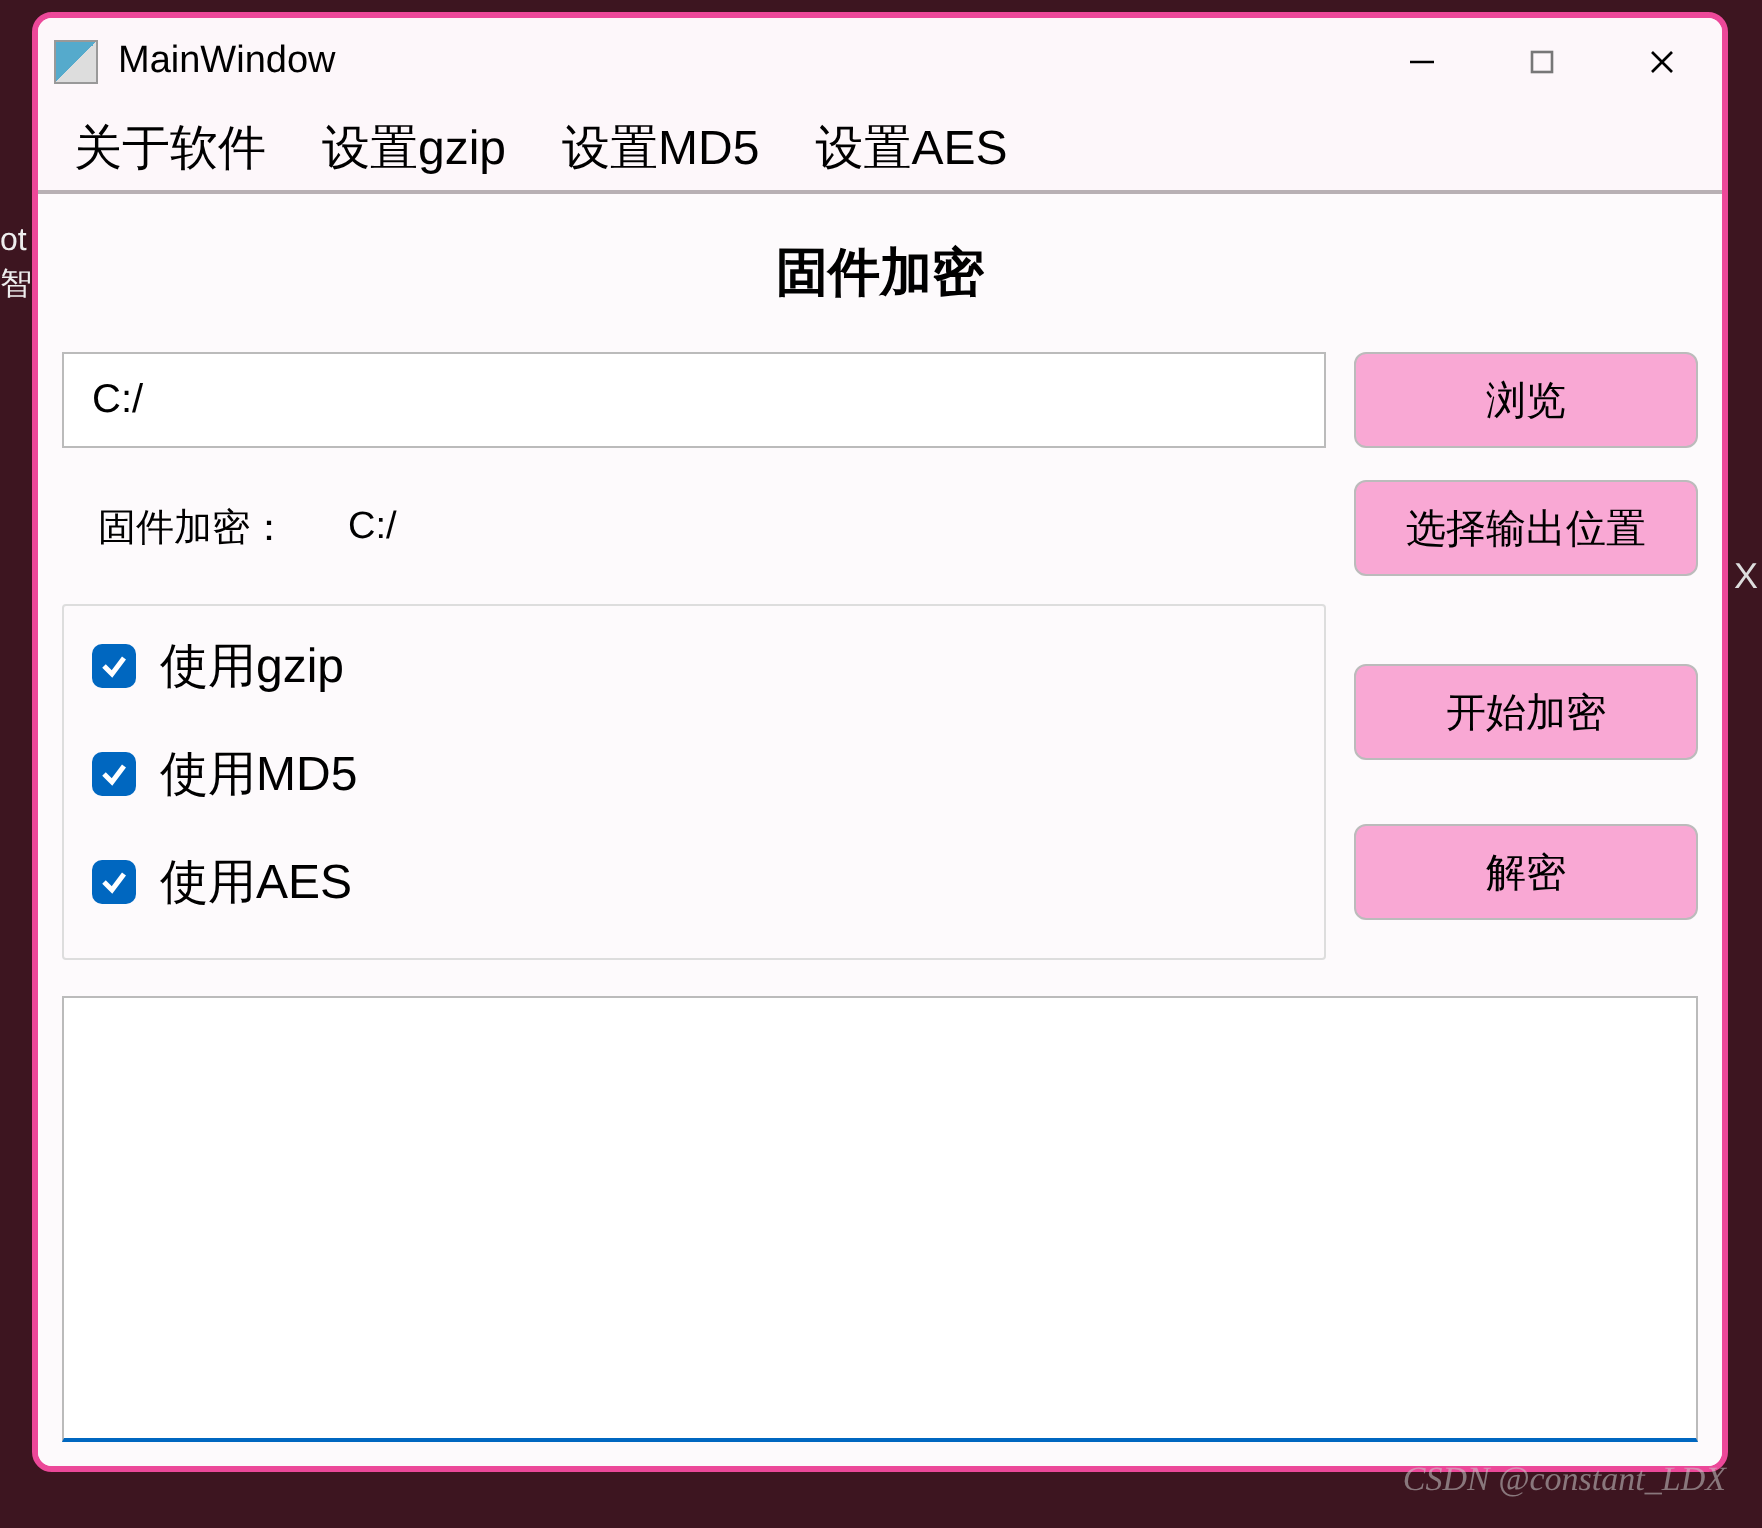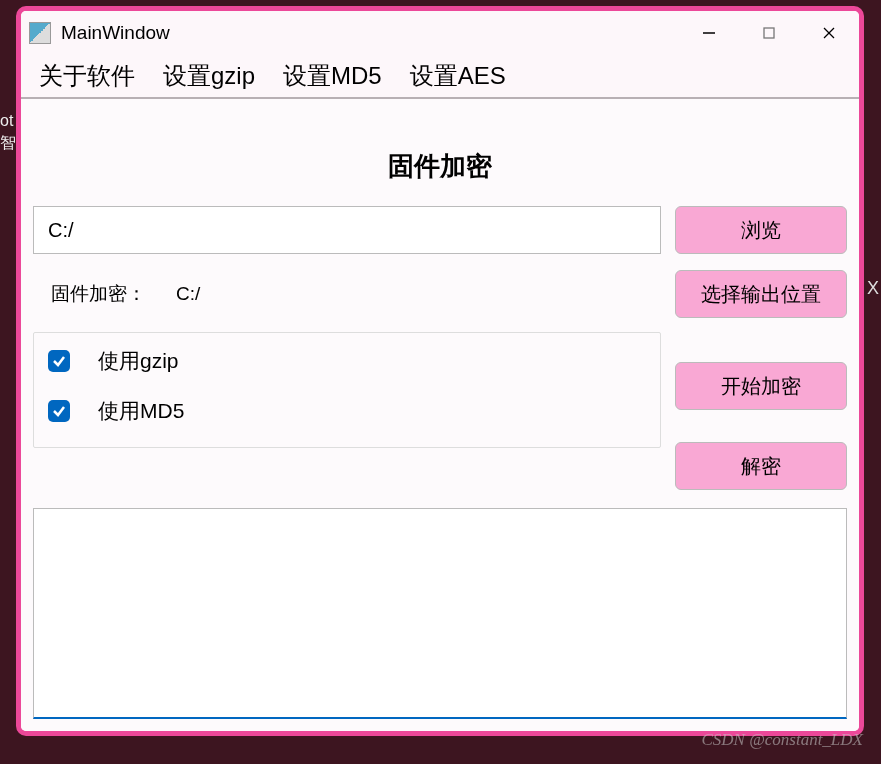--- a/index.html
+++ b/index.html
@@ -23,21 +23,21 @@
       font-size: 16px;
       line-height: 1.4;
     }
     .window {
       position: absolute;
       left: 16px;
       top: 6px;
       width: 848px;
       height: 730px;
       background: #fdf9fb;
-      border: 5px solid #ec4899;
+      border: 3px solid #ec4899;
       border-radius: 10px;
       overflow: hidden;
       display: flex;
       flex-direction: column;
     }
     .titlebar {
       height: 44px;
       display: flex;
       align-items: center;
       padding-left: 8px;
@@ -92,21 +92,20 @@
       display: flex;
       flex-direction: column;
       background: #fdfafc;
     }
     .page-title {
       text-align: center;
       font-size: 26px;
       font-weight: bold;
       padding: 22px 0 22px 0;
       color: #000;
-      margin-top: 28px;
     }
     .row {
       display: flex;
       align-items: stretch;
       gap: 14px;
       margin-bottom: 16px;
     }
     .text-input {
       flex: 1;
       height: 48px;
@@ -155,23 +154,23 @@
       position: relative;
     }
     .fieldset-legend {
       font-size: 18px;
       margin-bottom: 18px;
       color: #000;
     }
     .checkbox-row {
       display: flex;
       align-items: center;
-      gap: 28px;
+      gap: 12px;
       margin-bottom: 22px;
-      font-size: 21px;
+      font-size: 24px;
     }
     .checkbox-row:last-child {
       margin-bottom: 4px;
     }
     .checkbox {
       width: 22px;
       height: 22px;
       border-radius: 5px;
       background: #0067c0;
       display: flex;
@@ -277,20 +276,28 @@
           <span>使用gzip</span>
         </div>
         <div class="checkbox-row">
           <div class="checkbox">
             <svg viewBox="0 0 14 14">
                 <polyline points="2,7 6,11 12,3"></polyline>
               </svg>
           </div>
           <span>使用MD5</span>
         </div>
+        <div class="checkbox-row">
+          <div class="checkbox">
+            <svg viewBox="0 0 14 14">
+                <polyline points="2,7 6,11 12,3"></polyline>
+              </svg>
+          </div>
+          <span>使用AES</span>
+        </div>
       </div>
       <div class="right-buttons">
         <button class="btn">开始加密</button>
         <button class="btn">解密</button>
       </div>
     </div>
 
     <div class="log-area"></div>
   </div>
 </div>

